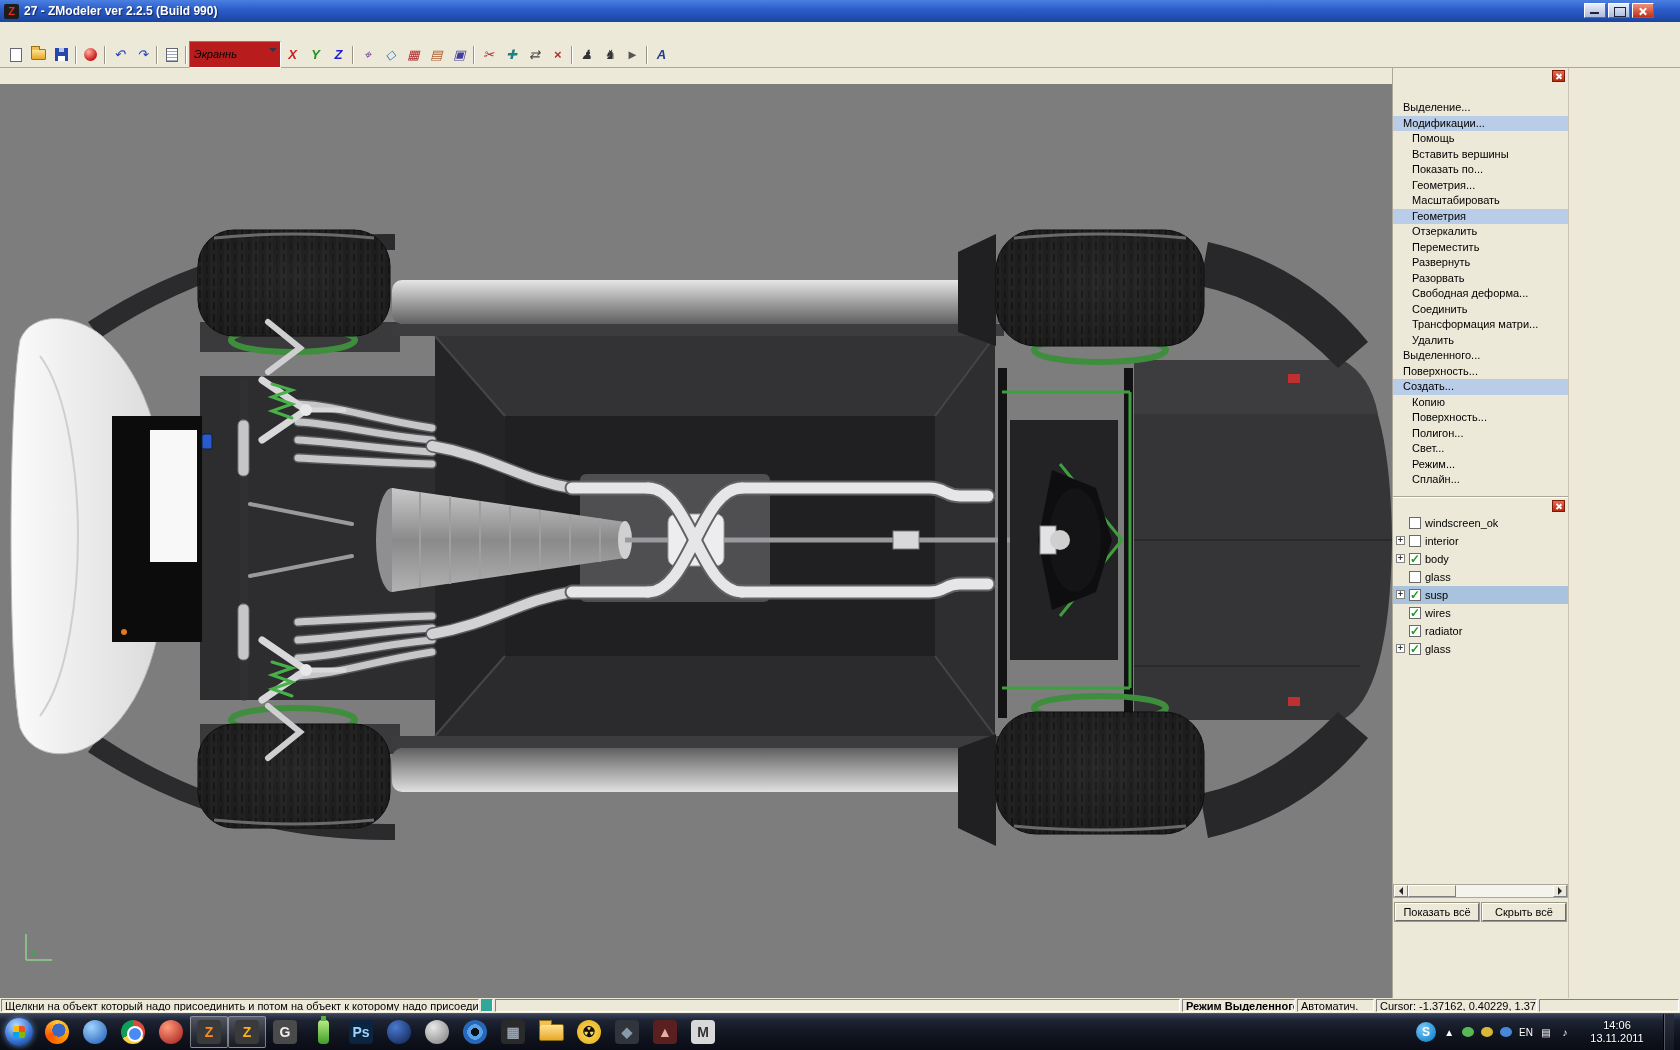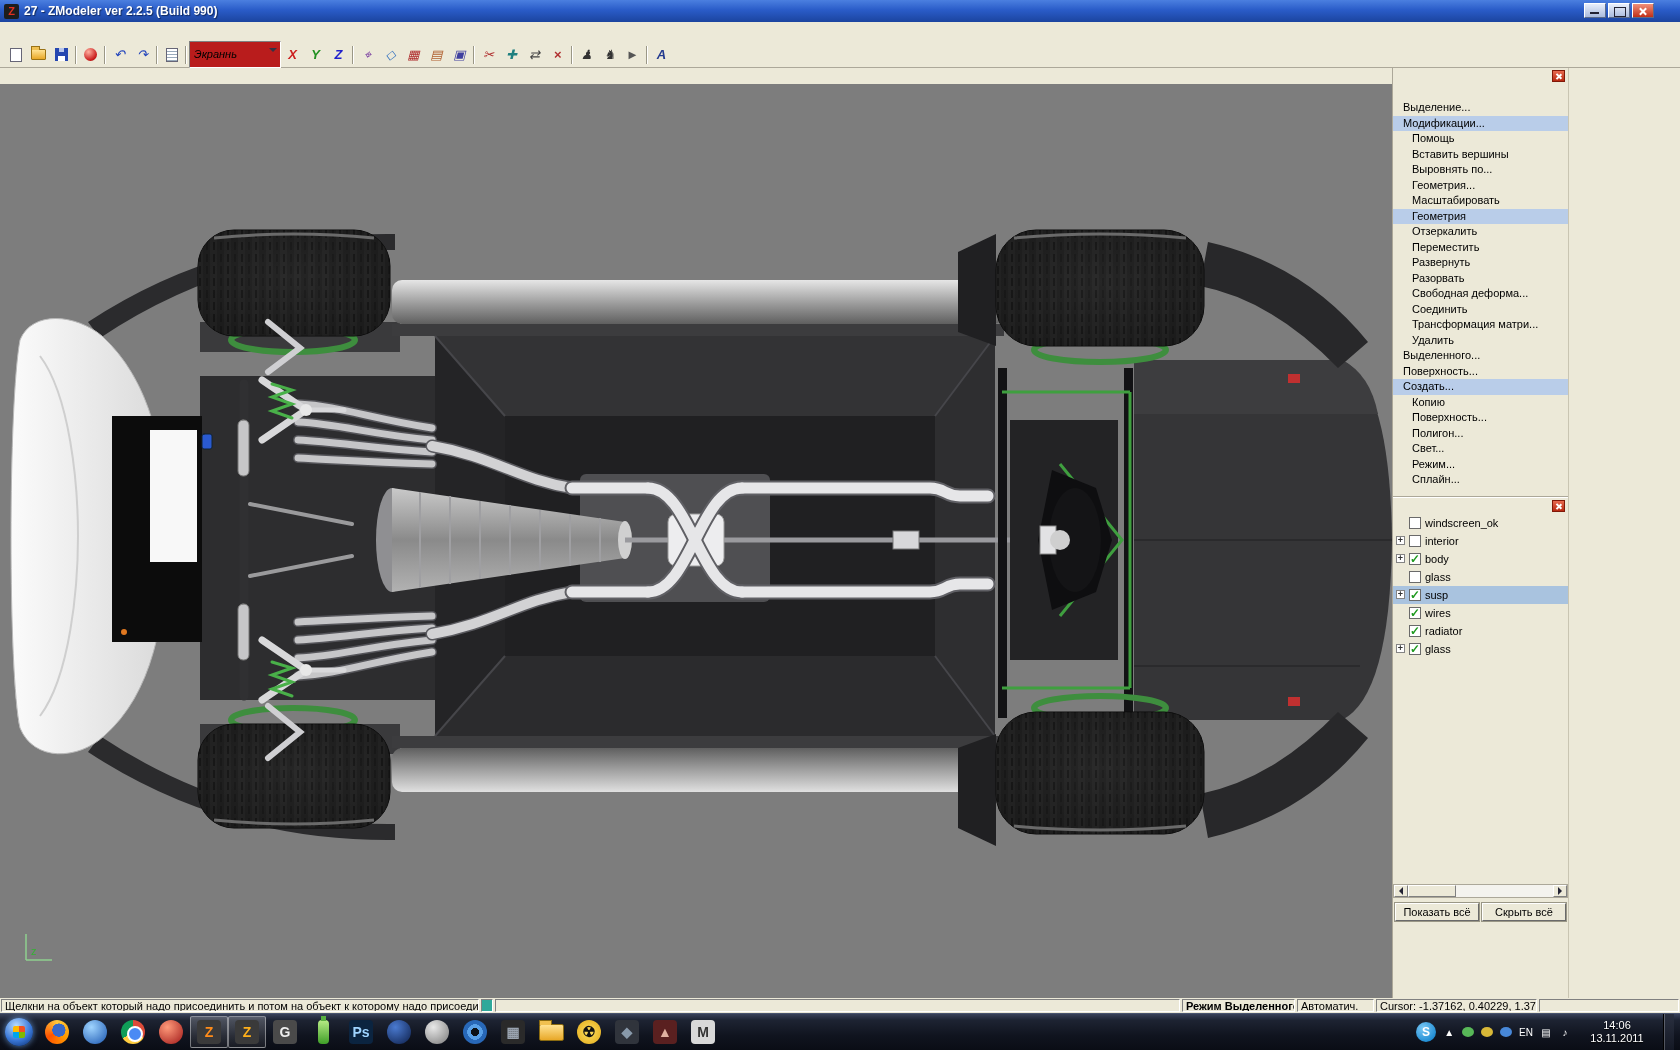--- a/index.html
+++ b/index.html
@@ -557,21 +557,21 @@
 
           <div class="cmdrow" data-selected="false" data-indent="true">
             <span>Помощь</span>
           </div>
 
           <div class="cmdrow" data-selected="false" data-indent="true">
             <span>Вставить вершины</span>
           </div>
 
           <div class="cmdrow" data-selected="false" data-indent="true">
-            <span>Выровнять по...</span>
+            <span>Показать по...</span>
           </div>
 
           <div class="cmdrow" data-selected="false" data-indent="true">
             <span>Геометрия...</span>
           </div>
 
           <div class="cmdrow" data-selected="false" data-indent="true">
             <span>Масштабировать</span>
           </div>
 

